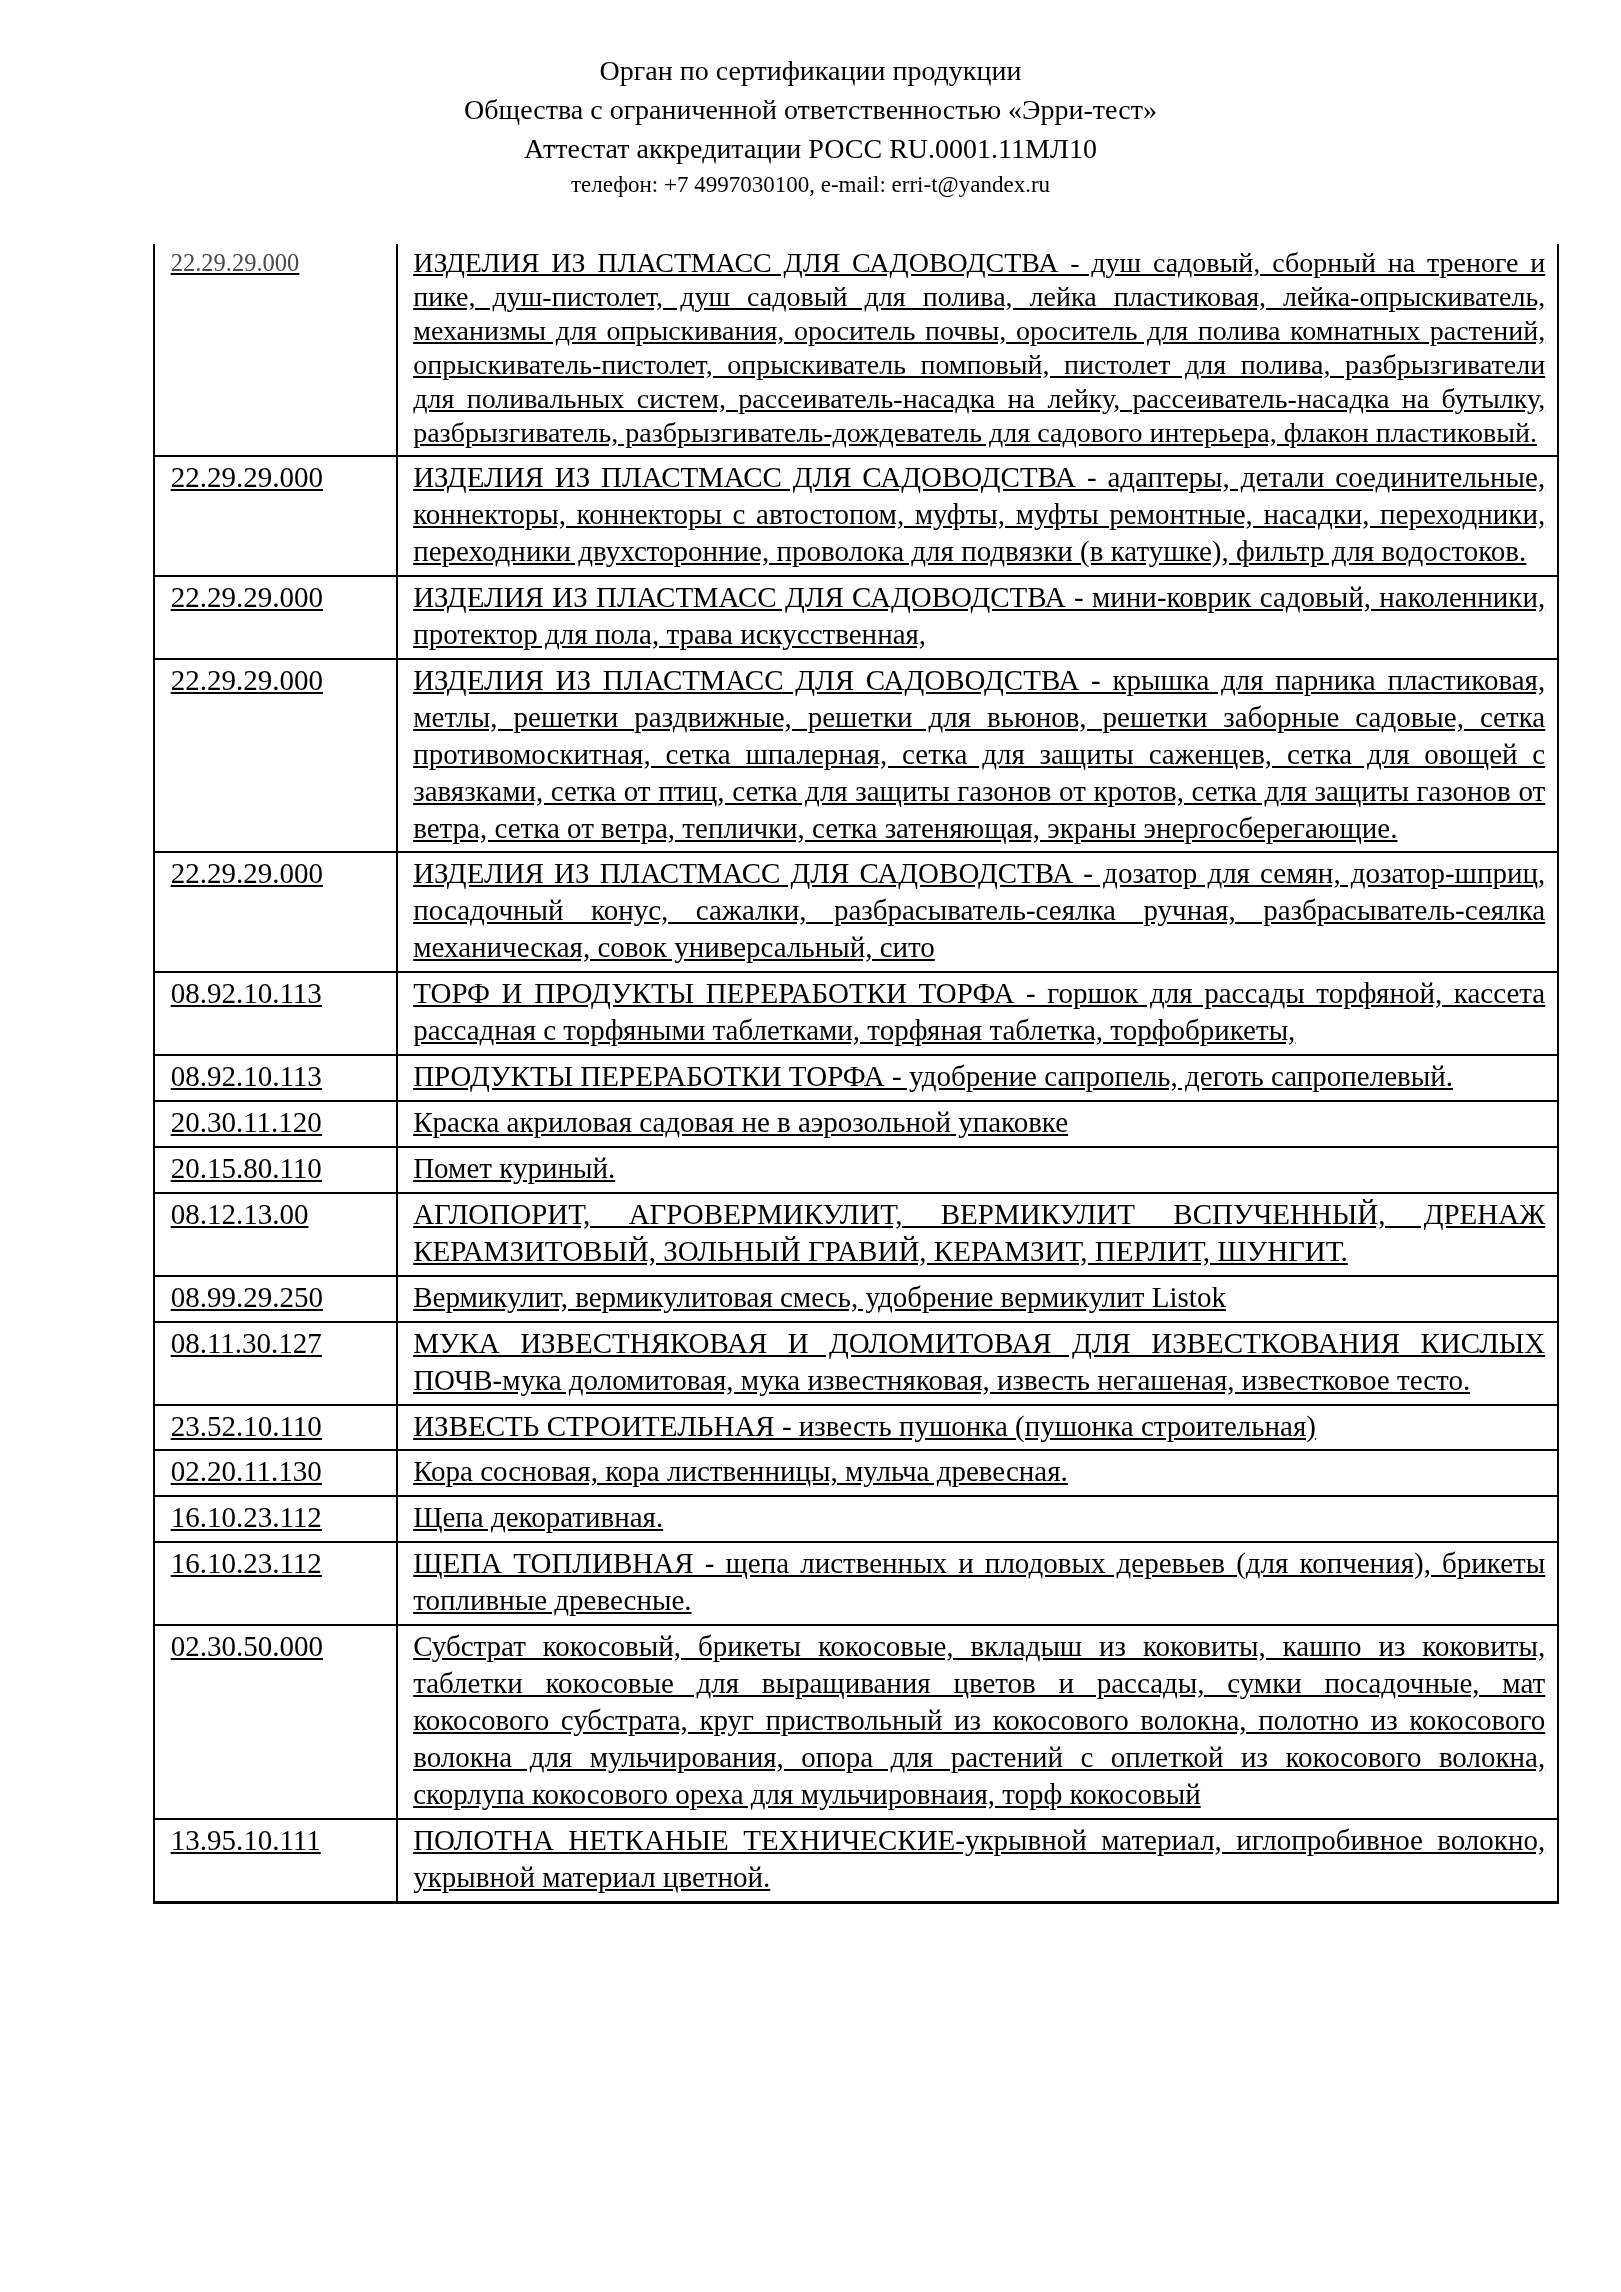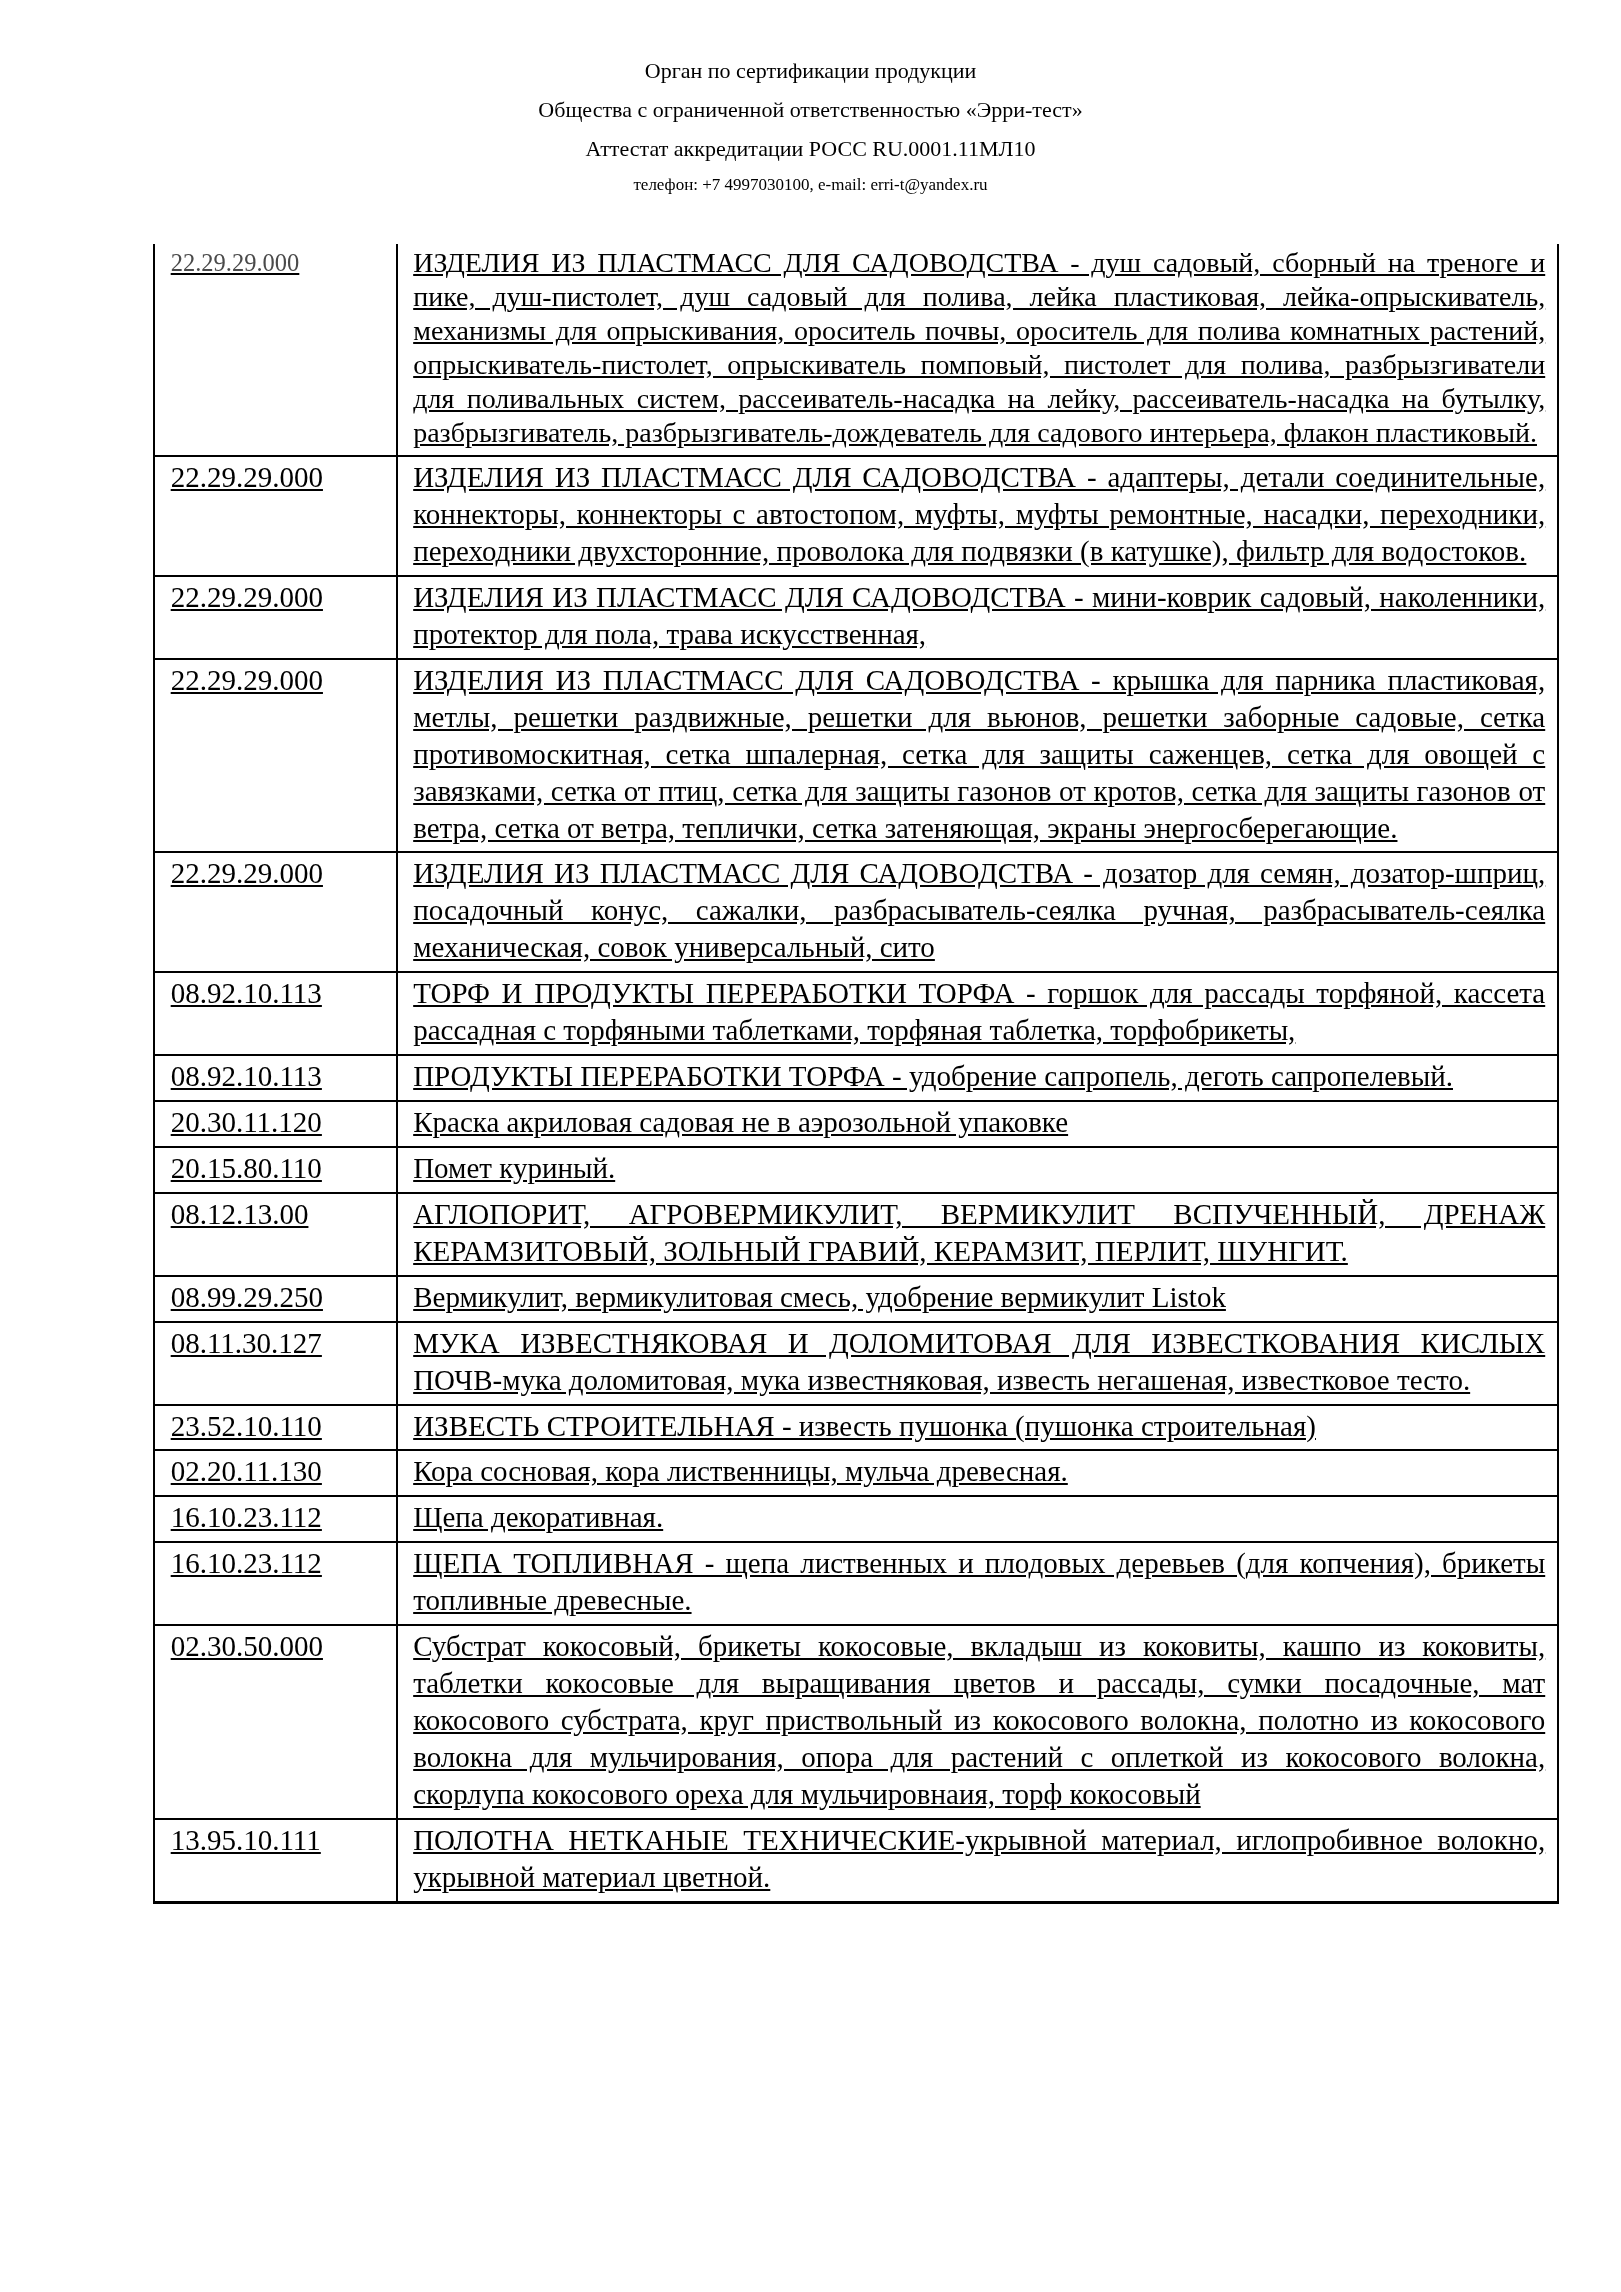--- a/index.html
+++ b/index.html
@@ -15,31 +15,31 @@
     height: 2293px;
     background: #ffffff;
     overflow: hidden;
   }
   
   .doc-header {
     padding-top: 51px;
     text-align: center;
   }
   .org-line {
-    font-size: 22px;
+    font-size: 28px;
     line-height: 39px;
   }
   .addr-line {
     font-size: 20.6px;
     line-height: 28px;
     max-width: 1225px;
     margin: 3.9px auto 0 auto;
   }
   .contact-line {
-    font-size: 17px;
+    font-size: 23px;
     line-height: 28px;
     margin-top: 2.9px;
   }
   
   table.products {
     border-collapse: collapse;
     table-layout: fixed;
     width: 1406px;
     margin: 45px 0 0 153px;
     border-left: 2px solid #000;

